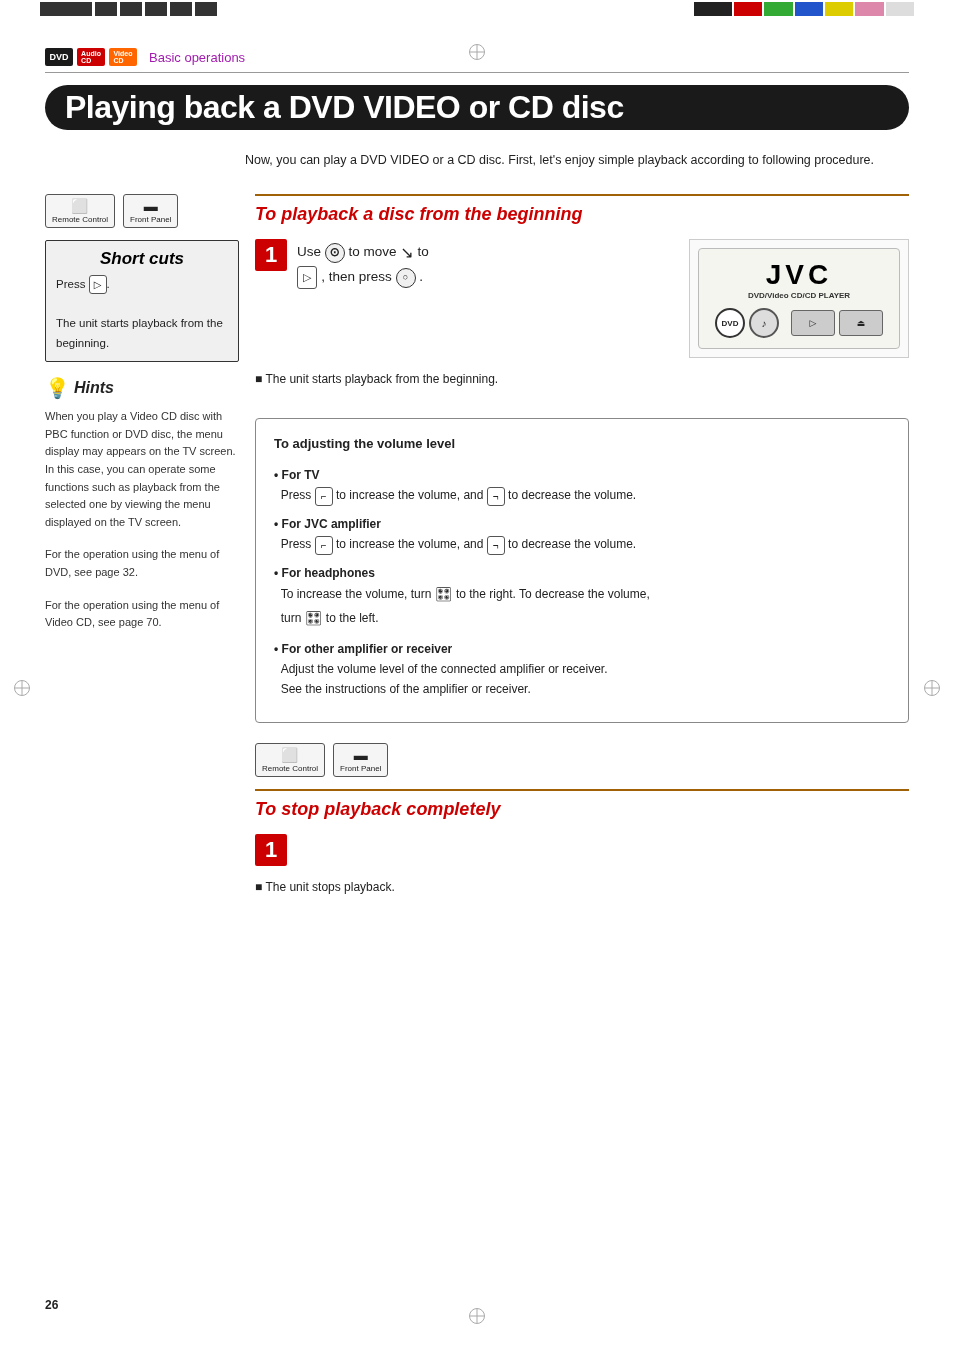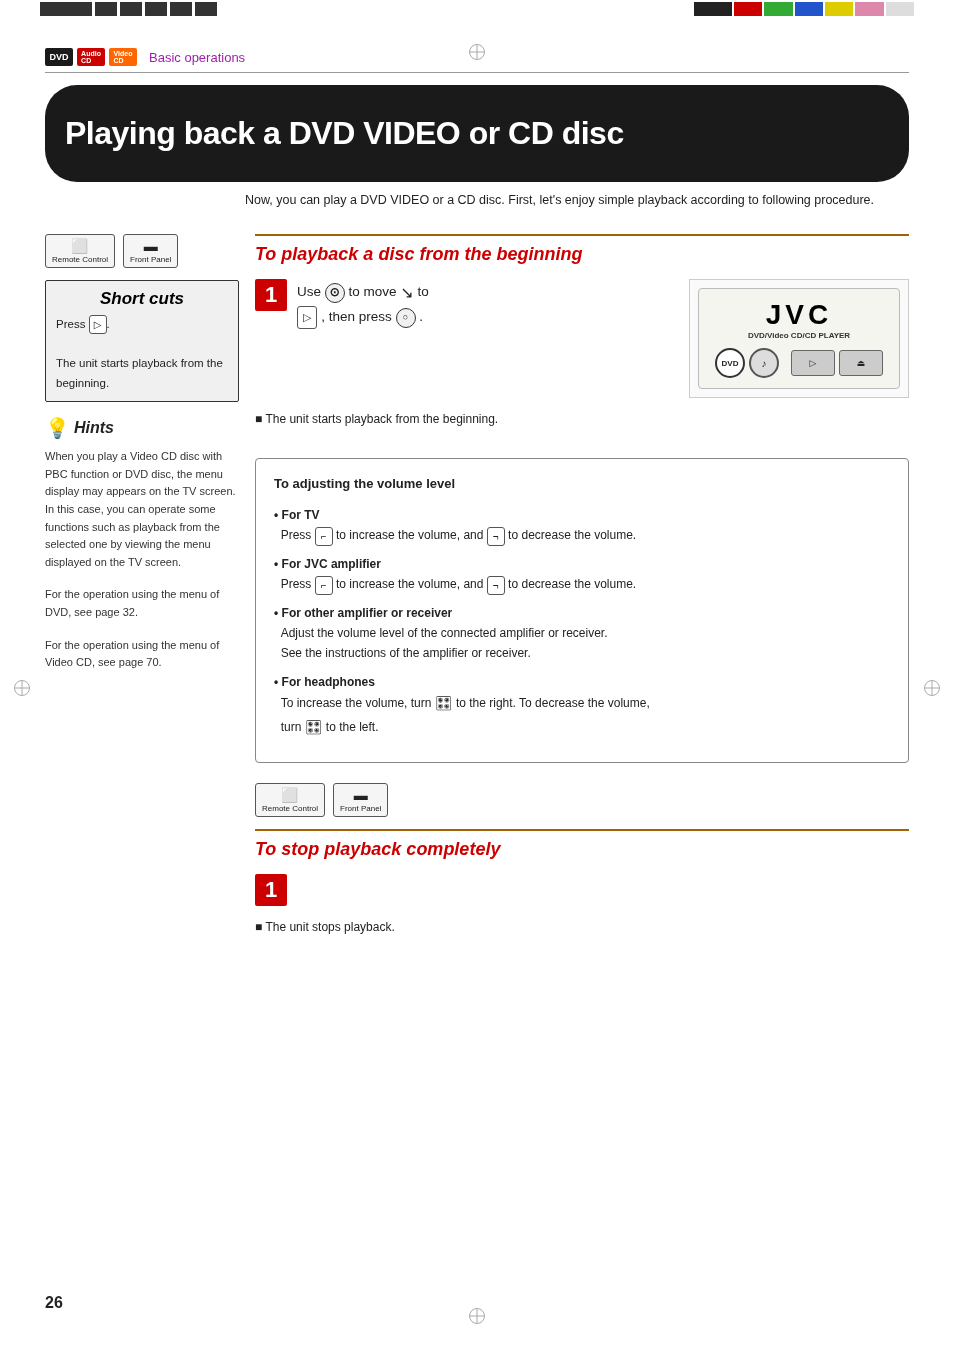--- a/index.html
+++ b/index.html
@@ -89,22 +89,22 @@
     .icon-tag.video { background: #ff6600; font-size: 7px; }
     .icon-bar-text {
       font-size: 13px;
       color: #a21caf;
       margin-left: 8px;
     }
 
     
     .page-title-box {
       background: #1a1a1a;
-      padding: 30px 20px;
-      margin-bottom: 8px;
+      padding: 4px 20px;
+      margin-bottom: 20px;
       border-radius: 32px;
     }
     .page-title-box h1 {
       color: #fff;
       font-size: 32px;
       font-weight: bold;
       letter-spacing: -0.5px;
     }
 
     
@@ -363,21 +363,21 @@
     
     .stop-section {
       margin-top: 20px;
     }
 
     
     .page-num {
       position: absolute;
       bottom: 40px;
       left: 45px;
-      font-size: 16px;
+      font-size: 12px;
       font-weight: bold;
     }
 
     
     .bottom-reg {
       position: absolute;
       bottom: 20px;
       left: 50%;
       transform: translateX(-50%);
     }
@@ -592,39 +592,39 @@
 
         <div class="volume-item">
           <span class="volume-item-label">• </span>
           <span class="volume-item-label">For JVC amplifier</span>
           <br>
           &nbsp;&nbsp;Press <span class="btn-inline">⌐</span> to increase the volume, and <span class="btn-inline">¬</span> to decrease the volume.
         </div>
 
         <div class="volume-item">
           <span class="volume-item-label">• </span>
-          <span class="volume-item-label">For other amplifier or receiver</span>
-          <br>
-          &nbsp;&nbsp;<span class="volume-item-text">Adjust the volume level of the connected amplifier or receiver.</span>
-          <br>
-          &nbsp;&nbsp;<span class="volume-item-text">See the instructions of the amplifier or receiver.</span>
-        </div>
-
-        <div class="volume-item">
-          <span class="volume-item-label">• </span>
           <span class="volume-item-label">For headphones</span>
           <br>
           &nbsp;&nbsp;<span class="volume-item-text">To increase the volume, turn </span>
           <span class="knob-icon">🎛</span>
           <span class="volume-item-text"> to the right. To decrease the volume,</span>
           <br>
           &nbsp;&nbsp;<span class="volume-item-text">turn </span>
           <span class="knob-icon">🎛</span>
           <span class="volume-item-text"> to the left.</span>
         </div>
+
+        <div class="volume-item">
+          <span class="volume-item-label">• </span>
+          <span class="volume-item-label">For other amplifier or receiver</span>
+          <br>
+          &nbsp;&nbsp;<span class="volume-item-text">Adjust the volume level of the connected amplifier or receiver.</span>
+          <br>
+          &nbsp;&nbsp;<span class="volume-item-text">See the instructions of the amplifier or receiver.</span>
+        </div>
       </div>
 
       <div class="stop-section">
 
         <div class="device-badges">
           <div class="device-badge">
             <span class="badge-icon">⬜</span>
             <span class="badge-label">Remote Control</span>
           </div>
           <div class="device-badge">

